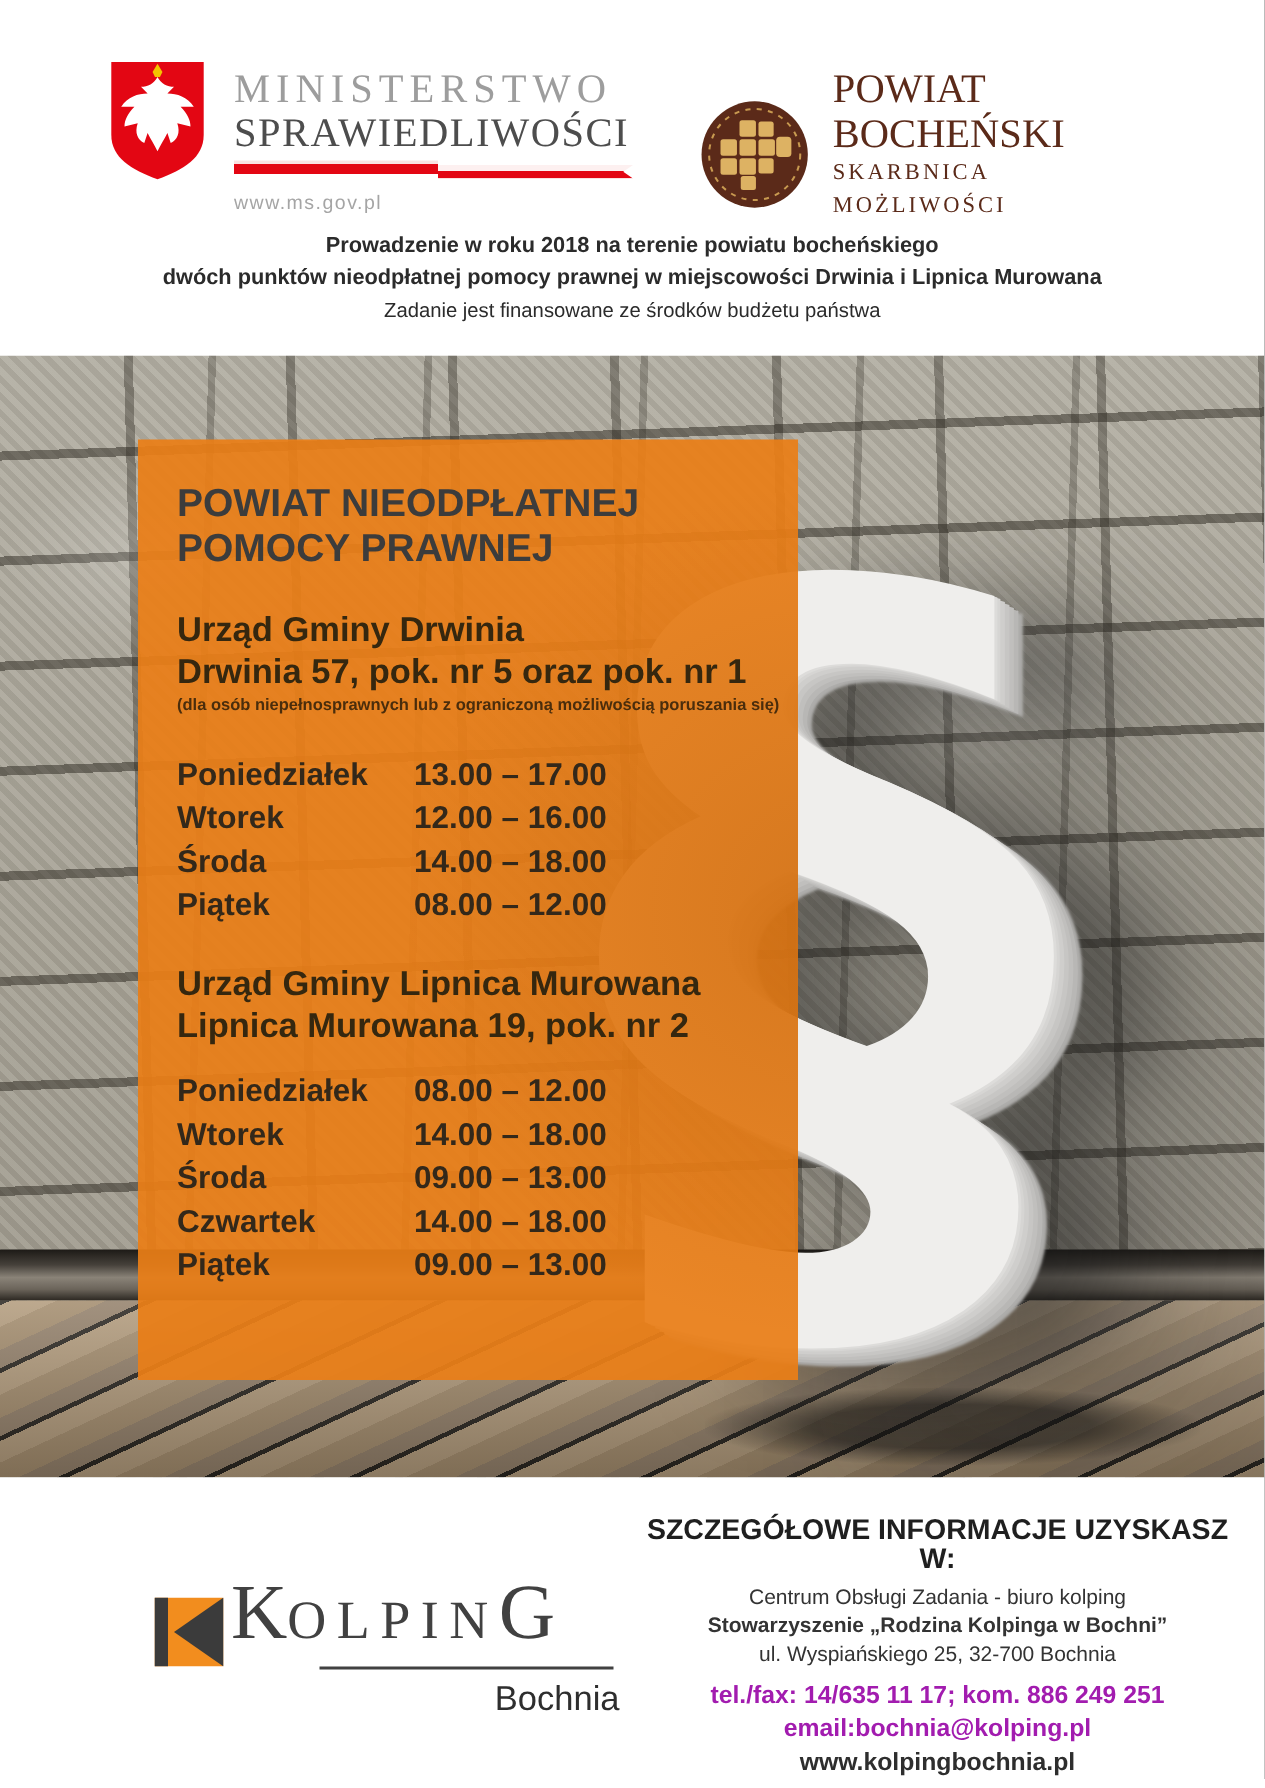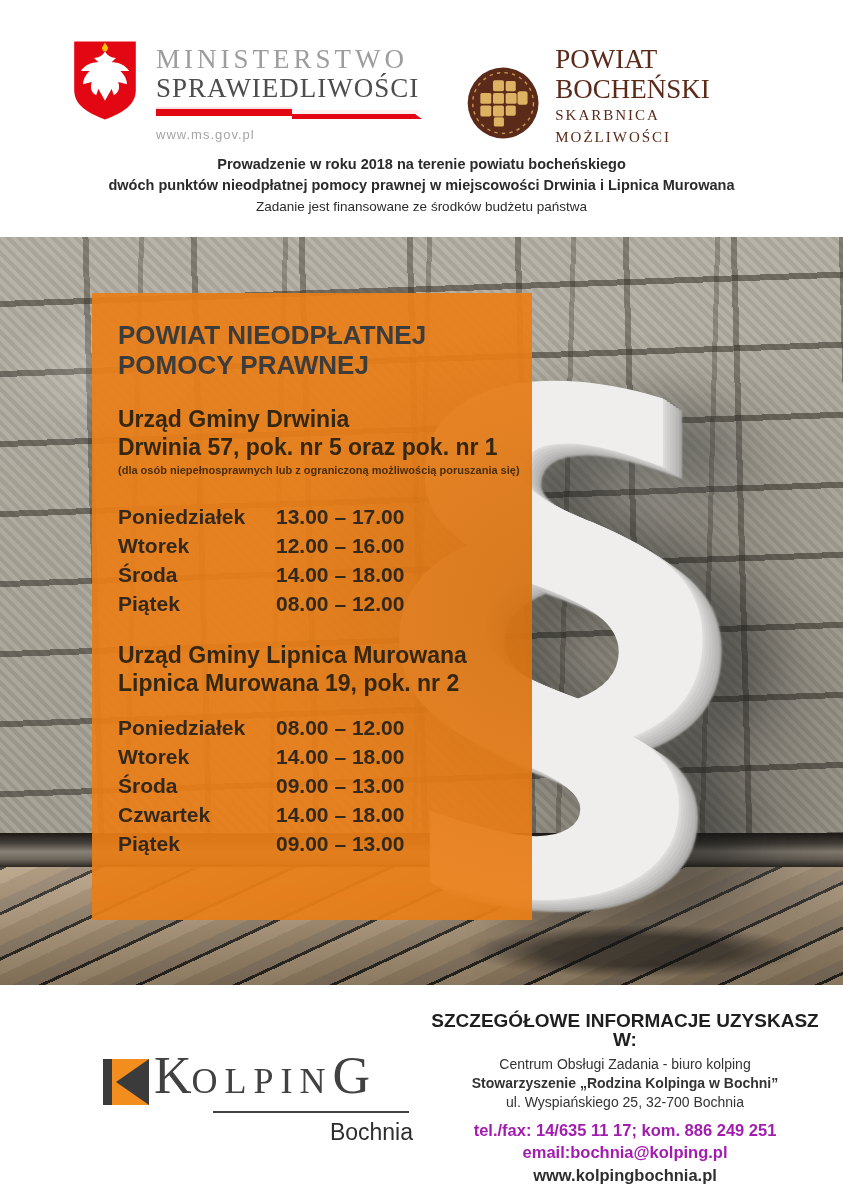--- a/index.html
+++ b/index.html
@@ -68,21 +68,21 @@
   .loc-name,.loc-addr{font-size:23px;font-weight:bold;color:#35270f;line-height:28px;}
   .loc-note{font-size:11px;font-weight:bold;color:#4a2d0c;line-height:14px;margin-top:2px;}
   .sched{margin-top:25px;}
   .sched2{margin-top:16px;}
   .srow{line-height:29px;font-size:21px;font-weight:bold;color:#33281a;}
   .sday{display:inline-block;width:158px;}
 
   
   .footer{position:absolute;top:985px;left:0;width:843px;height:207px;background:#fff;}
   .kolping{position:absolute;left:103px;top:68px;width:320px;}
-  .k-row{display:flex;align-items:center;}
+  .k-row{display:flex;align-items:flex-end;}
   .k-mark{width:46px;height:46px;margin-right:5px;flex:0 0 auto;}
   .k-word{font-family:"Liberation Serif",serif;color:#414141;white-space:nowrap;line-height:46px;}
   .k-big{font-size:52px;}
   .k-mid{font-size:36px;letter-spacing:7px;}
   .k-underline{width:196px;height:2px;background:#414141;margin:0 0 0 110px;}
   .k-city{font-size:23px;color:#2e2e2e;text-align:right;width:260px;margin-left:50px;margin-top:6px;}
 
   .contact{position:absolute;left:420px;top:26px;width:410px;text-align:center;}
   .c-head{font-size:19px;font-weight:bold;color:#1f1f1f;line-height:19px;margin-bottom:6px;}
   .c-line{font-size:14px;color:#333;line-height:19px;}

